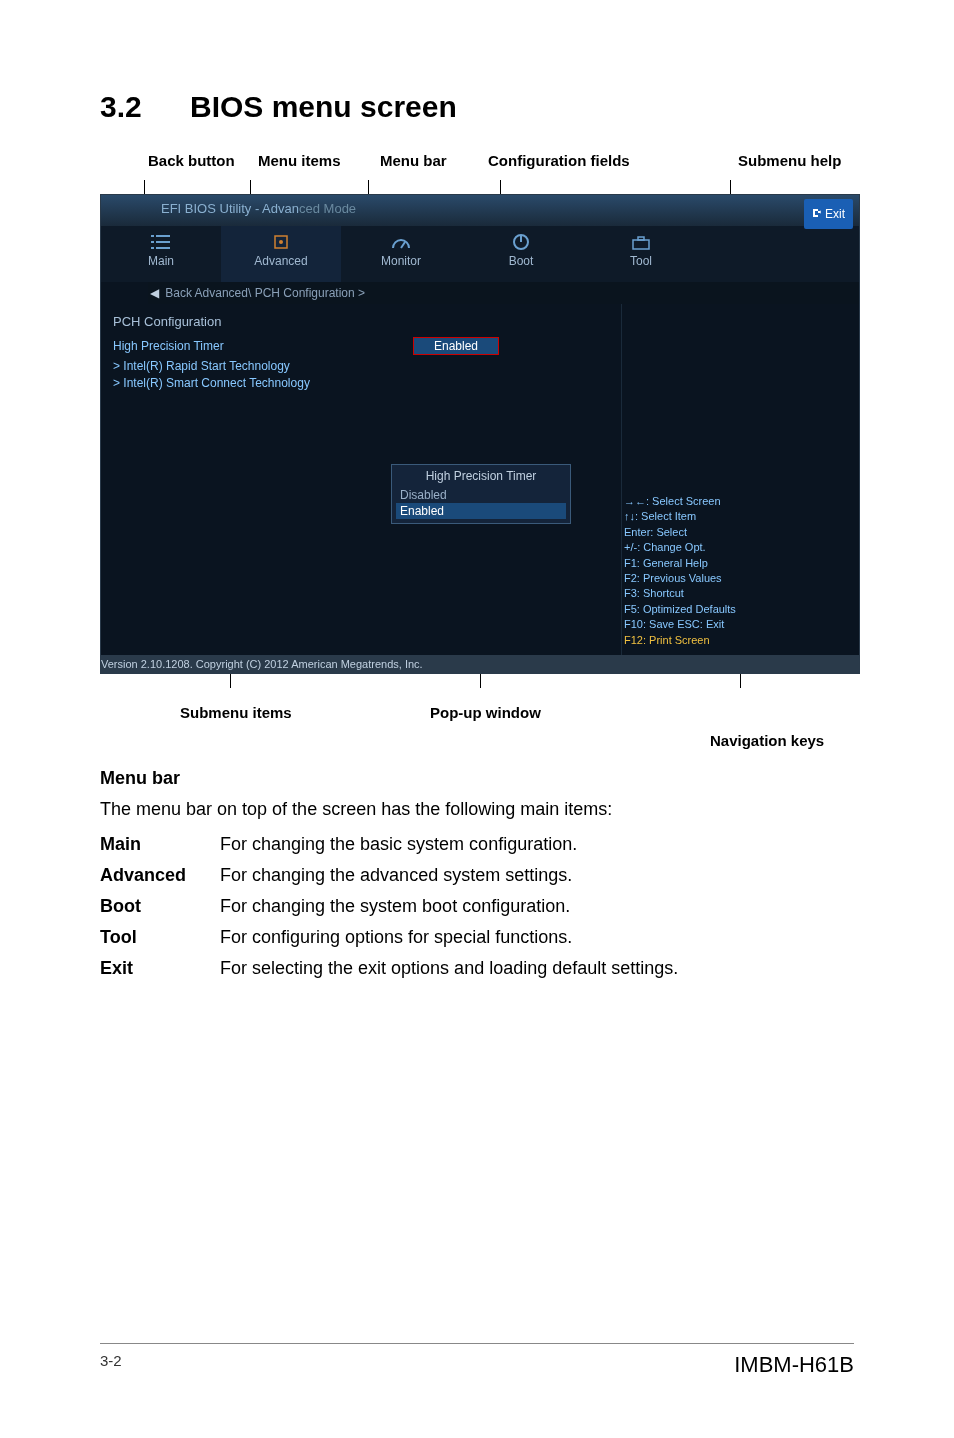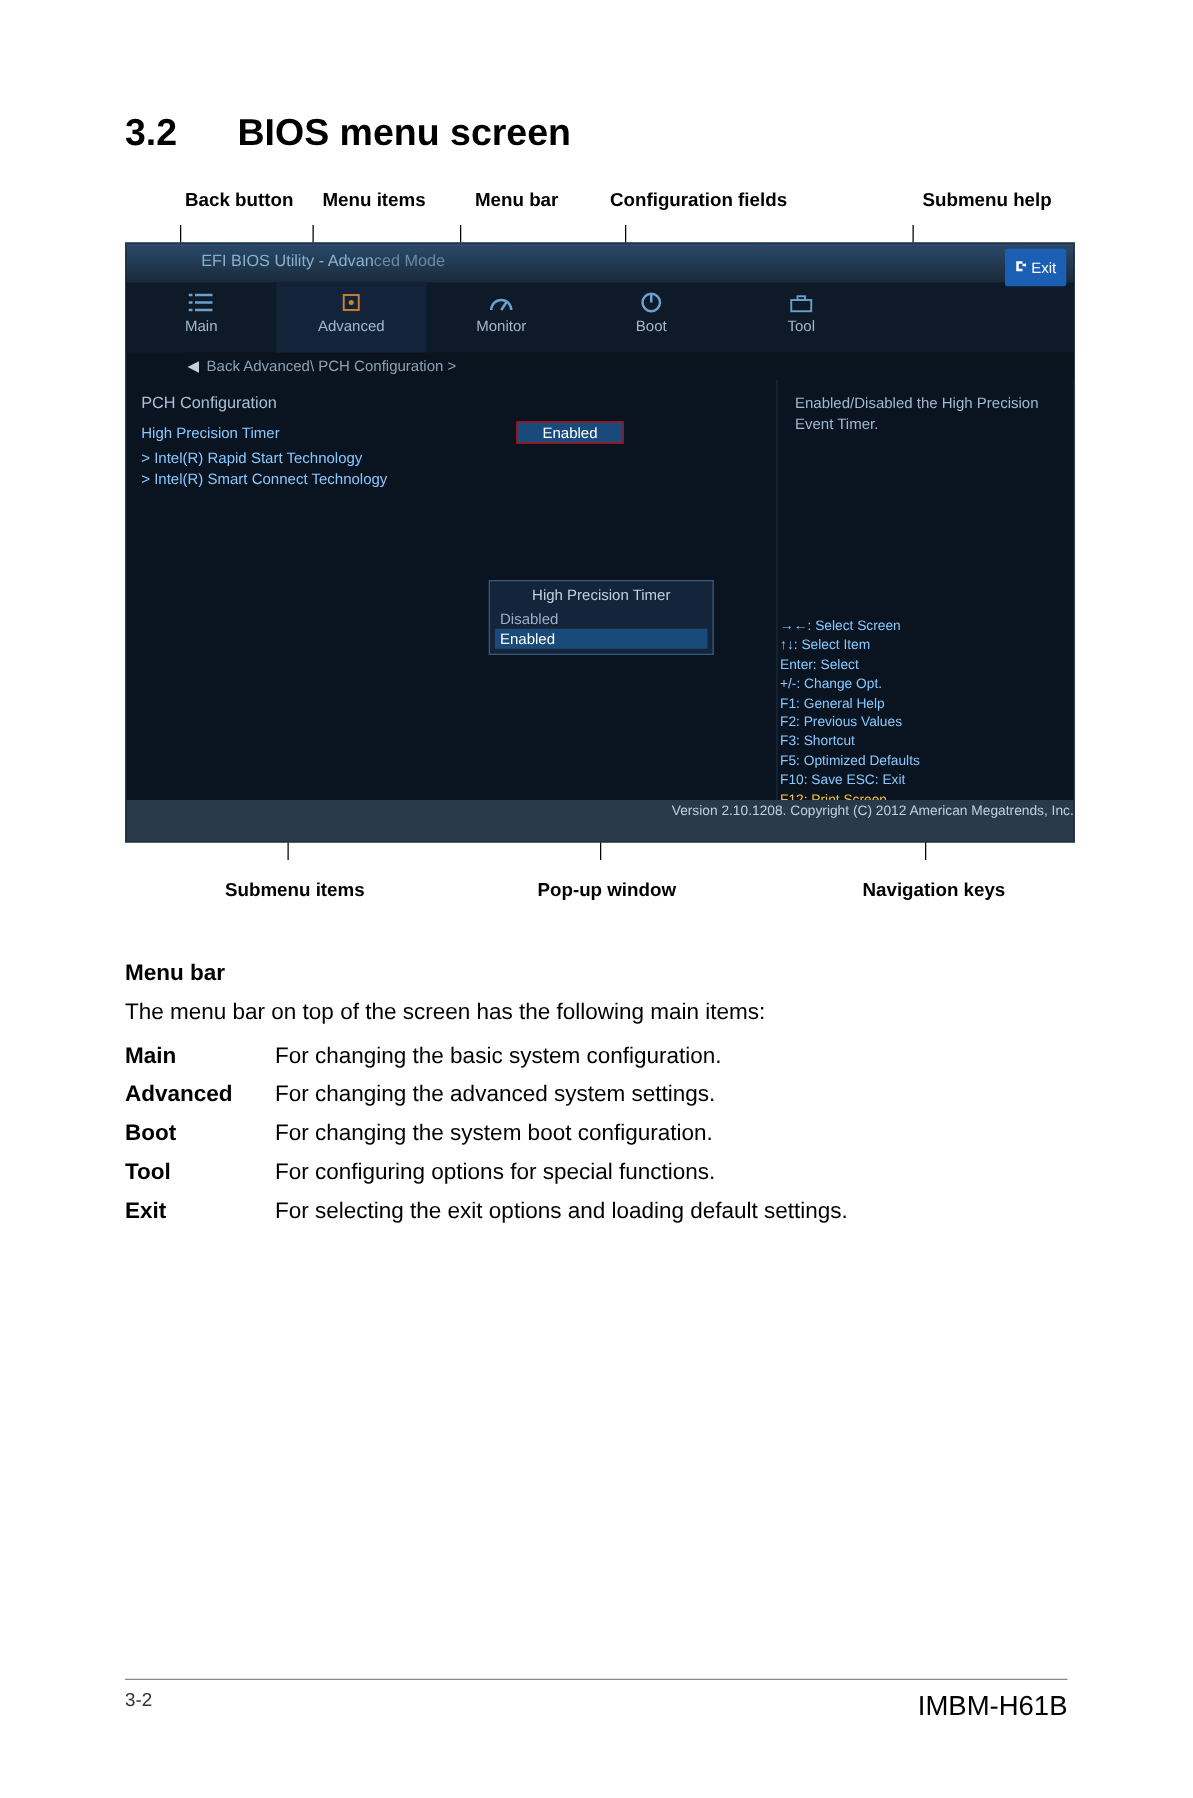--- a/index.html
+++ b/index.html
@@ -35,27 +35,27 @@
   .row .label { flex: 0 0 300px; color: #88c8ff; font-size: 12px; }
   .row .val { background: #1a4a7a; color: #fff; font-size: 12px; padding: 1px 20px; border: 1px solid #c00; }
   .sub-item { color: #88c8ff; font-size: 12px; margin: 3px 0; }
   .popup { position: absolute; left: 290px; top: 160px; width: 180px; background: #14243a; border: 1px solid #3a5a7a; padding: 4px; }
   .popup-title { color: #c0d0e0; font-size: 12px; text-align: center; margin-bottom: 4px; }
   .popup-opt { color: #9ab0c8; font-size: 12px; padding: 1px 4px; }
   .popup-opt.sel { background: #1a4a7a; color: #fff; }
   .help-text { color: #a0b8d0; font-size: 12px; line-height: 1.4; }
   .nav-keys { position: absolute; bottom: 10px; left: 2px; right: 14px; color: #88c8ff; font-size: 11px; line-height: 1.4; }
   .nav-keys .hl { color: #f0c040; }
-  .bios-footer { position: absolute; bottom: 0; left: 0; right: 0; height: 33px; background: #2a3a4a; color: #c0d0e0; font-size: 11px; text-align: right; line-height: 18px; }
+  .bios-footer { position: absolute; bottom: 0; left: 0; right: 0; height: 18px; background: #2a3a4a; color: #c0d0e0; font-size: 11px; text-align: left; line-height: 18px; }
   .callouts-bot { position: relative; height: 40px; font-size: 15px; font-weight: bold; }
   .callout-lines-bot { position: relative; height: 14px; }
   .callout-lines-bot .vline { position: absolute; width: 1px; height: 14px; background: #000; }
   .clb1 { left: 130px; } .clb2 { left: 380px; } .clb3 { left: 640px; }
   .callouts-bot span { position: absolute; top: 16px; }
-  .cb-sub { left: 80px; } .cb-pop { left: 330px; } .cb-nav { left: 590px; }
+  .cb-sub { left: 80px; } .cb-pop { left: 330px; } .cb-nav { left: 610px; margin-top: 28px; }
   .menubar-heading { font-size: 18px; font-weight: bold; margin-top: 40px; margin-bottom: 10px; }
   .menubar-desc { font-size: 18px; margin-bottom: 14px; }
   .def-table { font-size: 18px; }
   .def-table .drow { margin-bottom: 10px; }
   .def-table .dlabel { display: inline-block; width: 120px; font-weight: bold; vertical-align: top; }
   .def-table .ddesc { display: inline-block; width: 600px; }
   .page-footer { position: absolute; bottom: 60px; left: 100px; right: 100px; border-top: 1px solid #888; padding-top: 8px; display: flex; justify-content: space-between; font-size: 15px; }
   .pf-left { color: #333; }
   .pf-right { font-size: 22px; }
   svg.icon-svg { fill: #6aa0d0; }
@@ -147,21 +147,20 @@
         <div class="sub-item">&gt; Intel(R) Rapid Start Technology</div>
         <div class="sub-item">&gt; Intel(R) Smart Connect Technology</div>
 
         <div class="popup">
           <div class="popup-title">High Precision Timer</div>
           <div class="popup-opt">Disabled</div>
           <div class="popup-opt sel">Enabled</div>
         </div>
       </div>
       <div class="right-pane">
-        <div class="help-text">Enabled/Disabled the High Precision Event Timer.</div>
         <div class="nav-keys">
           <div>→←: Select Screen</div>
           <div>↑↓: Select Item</div>
           <div>Enter: Select</div>
           <div>+/-: Change Opt.</div>
           <div>F1: General Help</div>
           <div>F2: Previous Values</div>
           <div>F3: Shortcut</div>
           <div>F5: Optimized Defaults</div>
           <div>F10: Save  ESC: Exit</div>

